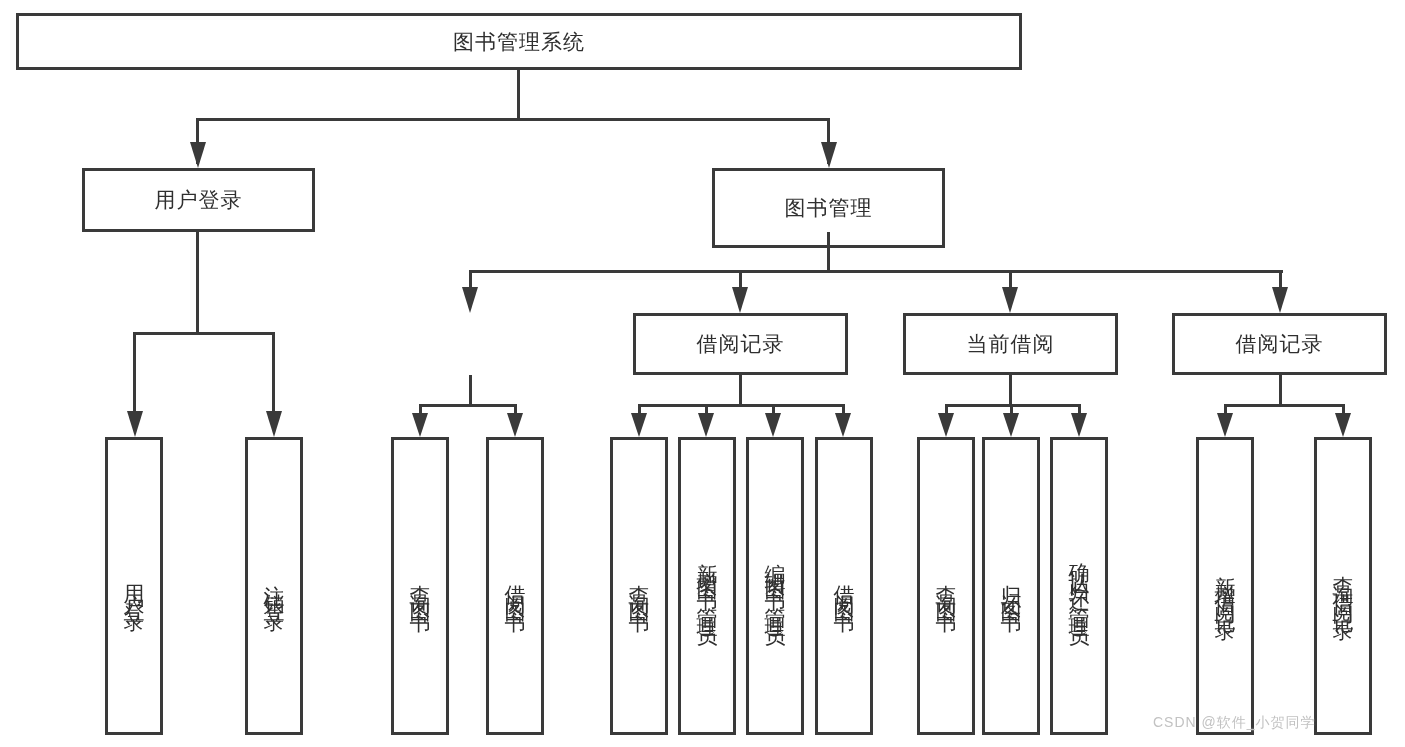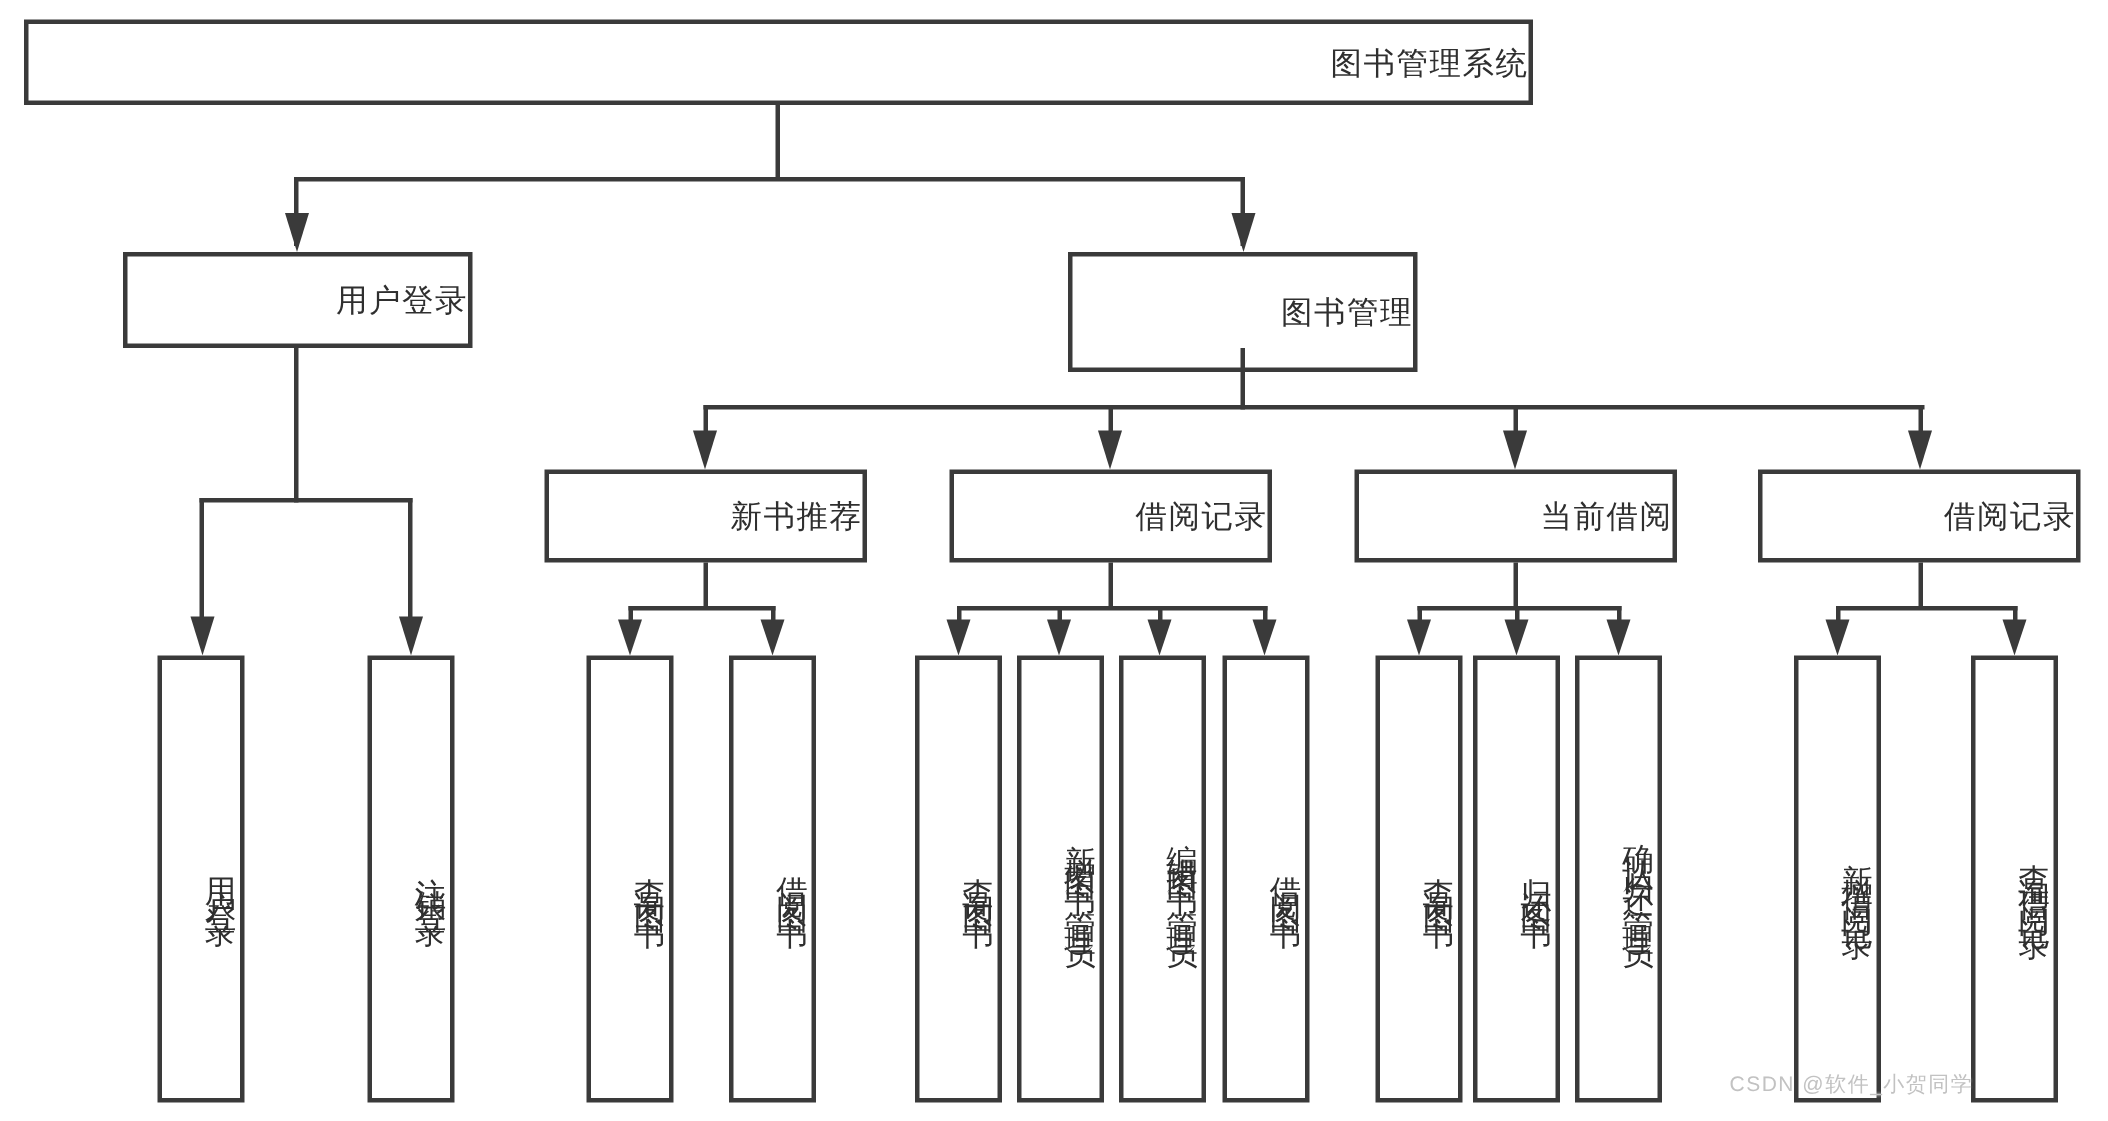--- a/index.html
+++ b/index.html
@@ -11,21 +11,21 @@
     font-family: "Liberation Sans", sans-serif;
     overflow: hidden;
   }
   .box {
     position: absolute;
     box-sizing: border-box;
     border: 3px solid #3a3a3a;
     background: #ffffff;
     display: flex;
     align-items: center;
-    justify-content: flex-end;
+    justify-content: center;
     color: #2f2f2f;
     font-size: 21px;
   }
   .box .lbl { white-space: nowrap; letter-spacing: 1px; }
   .box .vlbl {
     writing-mode: vertical-rl;
     text-orientation: mixed;
     letter-spacing: 9px;
     white-space: nowrap;
     font-size: 21px;
@@ -86,23 +86,20 @@
   <div class="hline" style="left:469px;top:270px;width:814px"></div>
   <div class="vline" style="left:469px;top:270px;height:22px"></div>
   <div class="arrow" style="left:462px;top:287px"></div>
   <div class="vline" style="left:739px;top:270px;height:22px"></div>
   <div class="arrow" style="left:732px;top:287px"></div>
   <div class="vline" style="left:1009px;top:270px;height:22px"></div>
   <div class="arrow" style="left:1002px;top:287px"></div>
   <div class="vline" style="left:1279px;top:270px;height:22px"></div>
   <div class="arrow" style="left:1272px;top:287px"></div>
 
-  <div class="box" style="left:363px;top:313px;width:215px;height:62px">
-    <span class="lbl">新书推荐</span>
-  </div>
   <div class="box" style="left:633px;top:313px;width:215px;height:62px">
     <span class="lbl">借阅记录</span>
   </div>
   <div class="box" style="left:903px;top:313px;width:215px;height:62px">
     <span class="lbl">当前借阅</span>
   </div>
   <div class="box" style="left:1172px;top:313px;width:215px;height:62px">
     <span class="lbl">借阅记录</span>
   </div>
 

